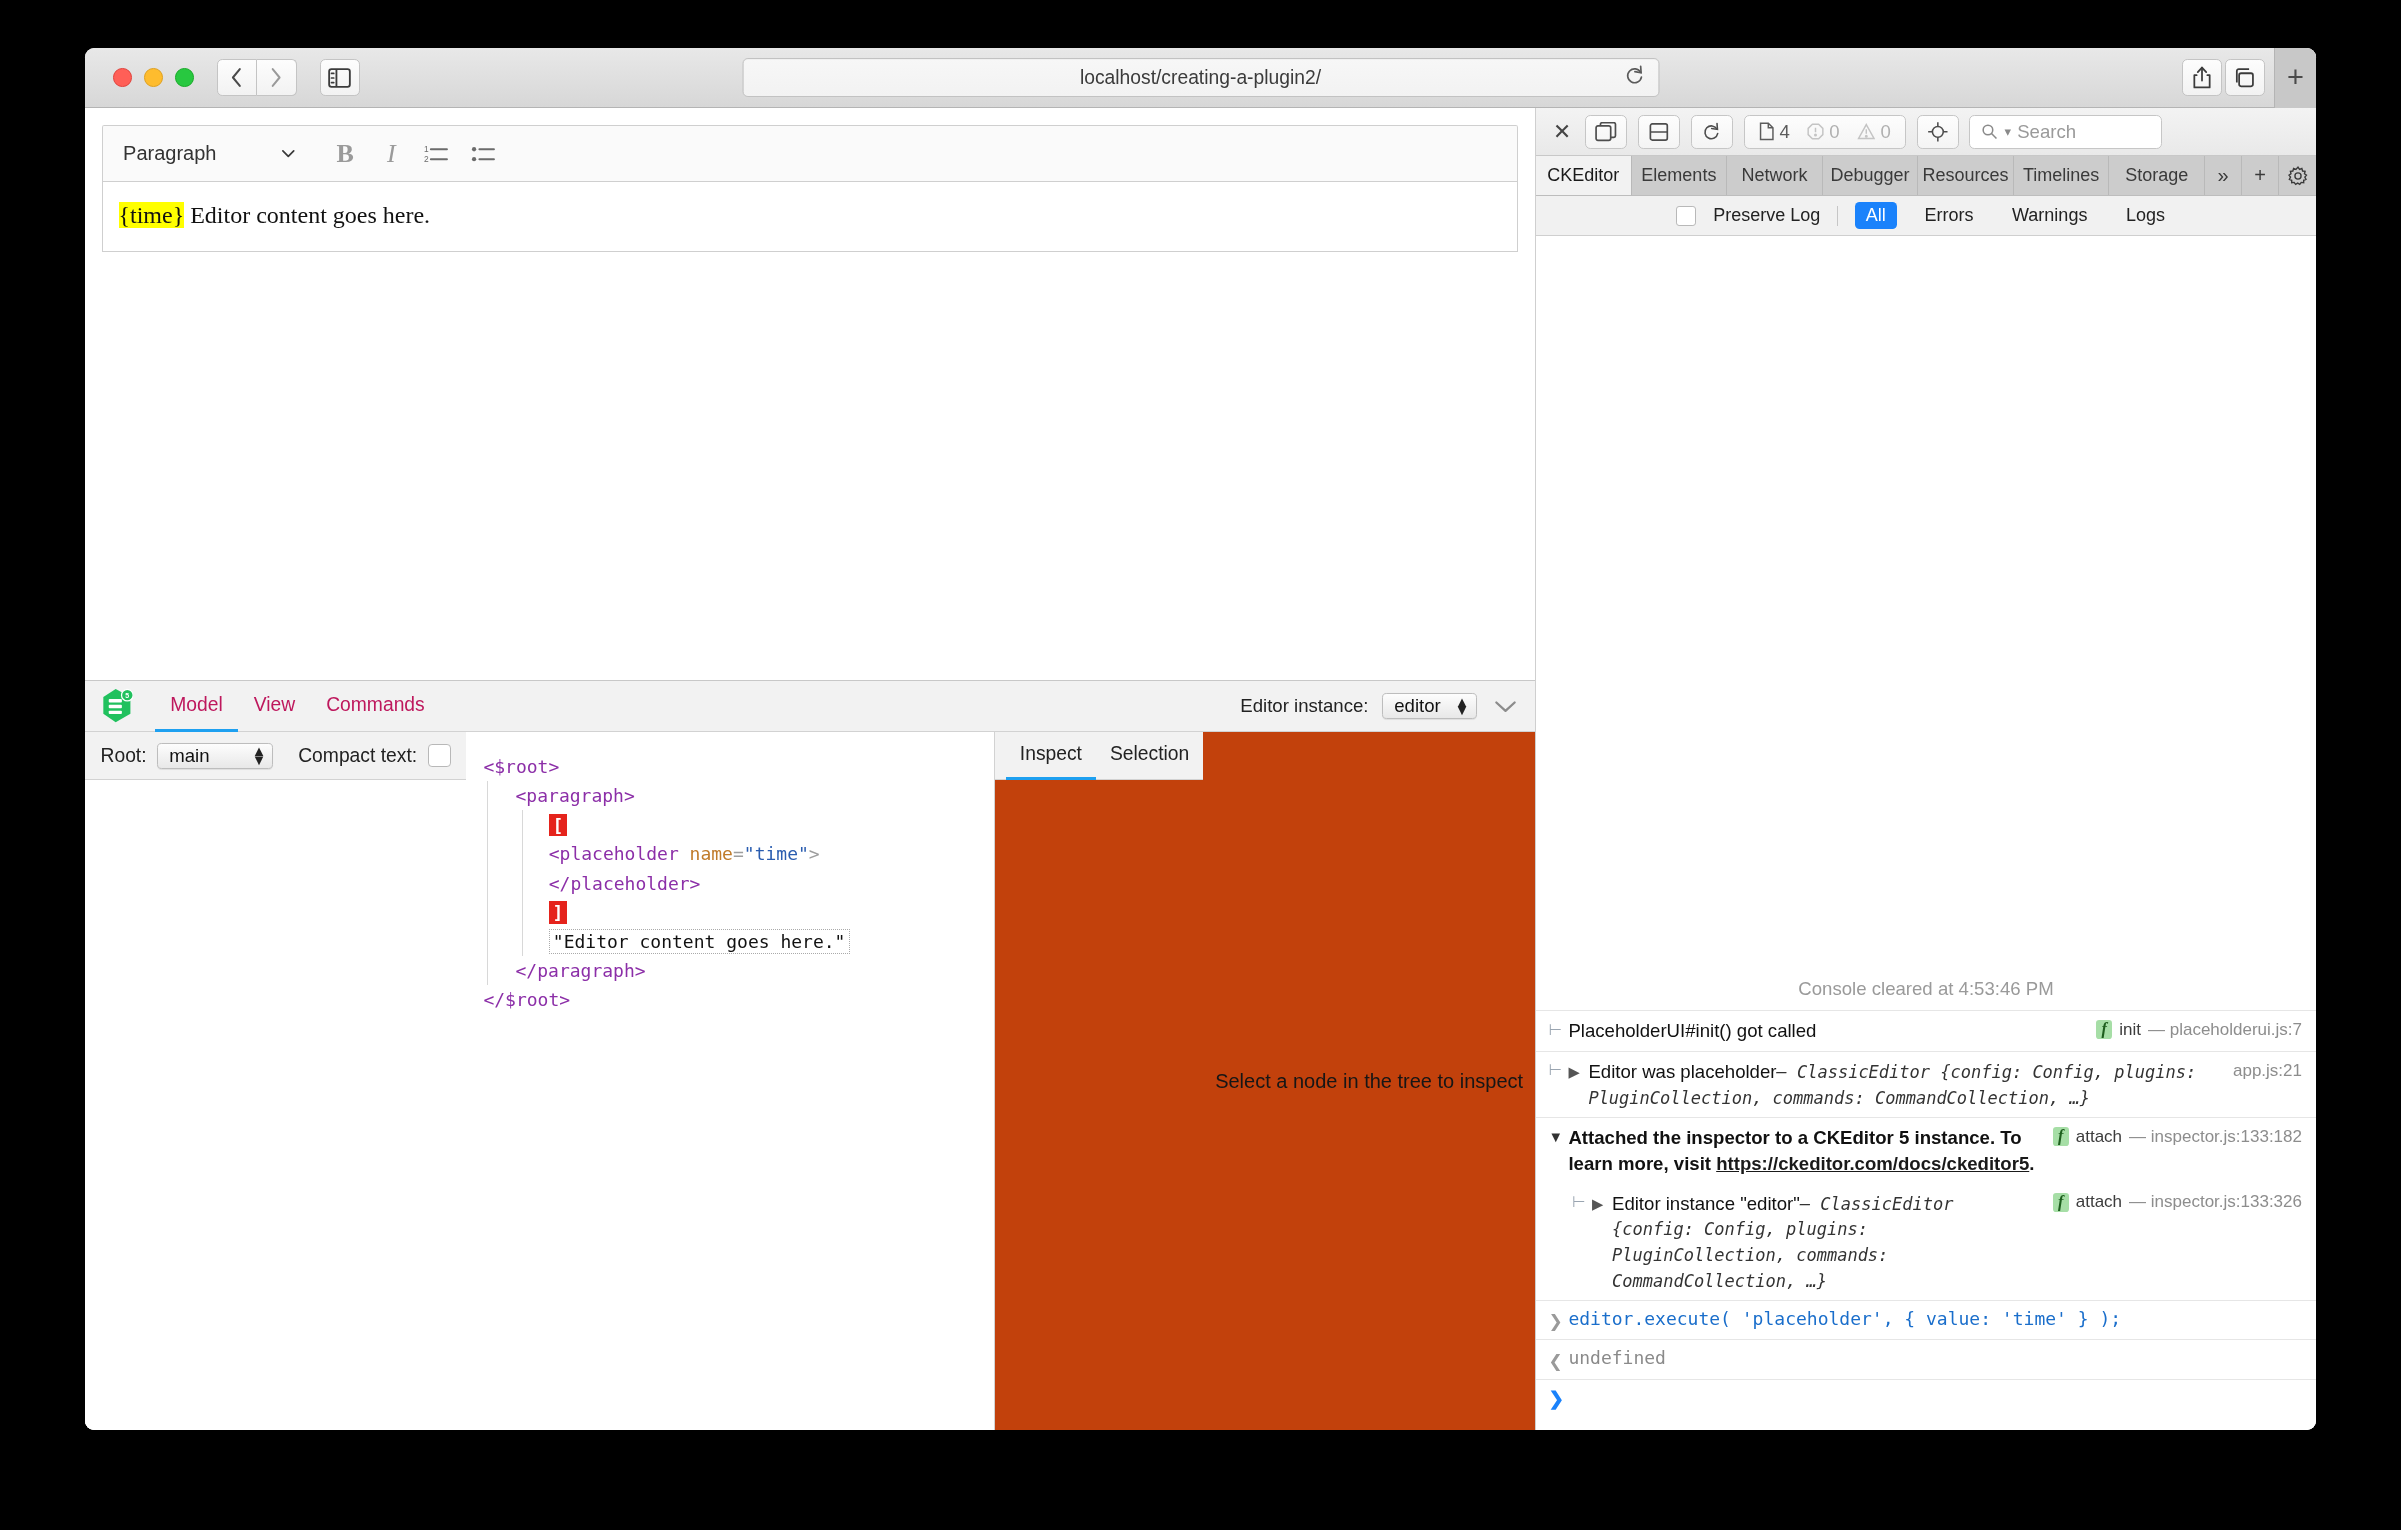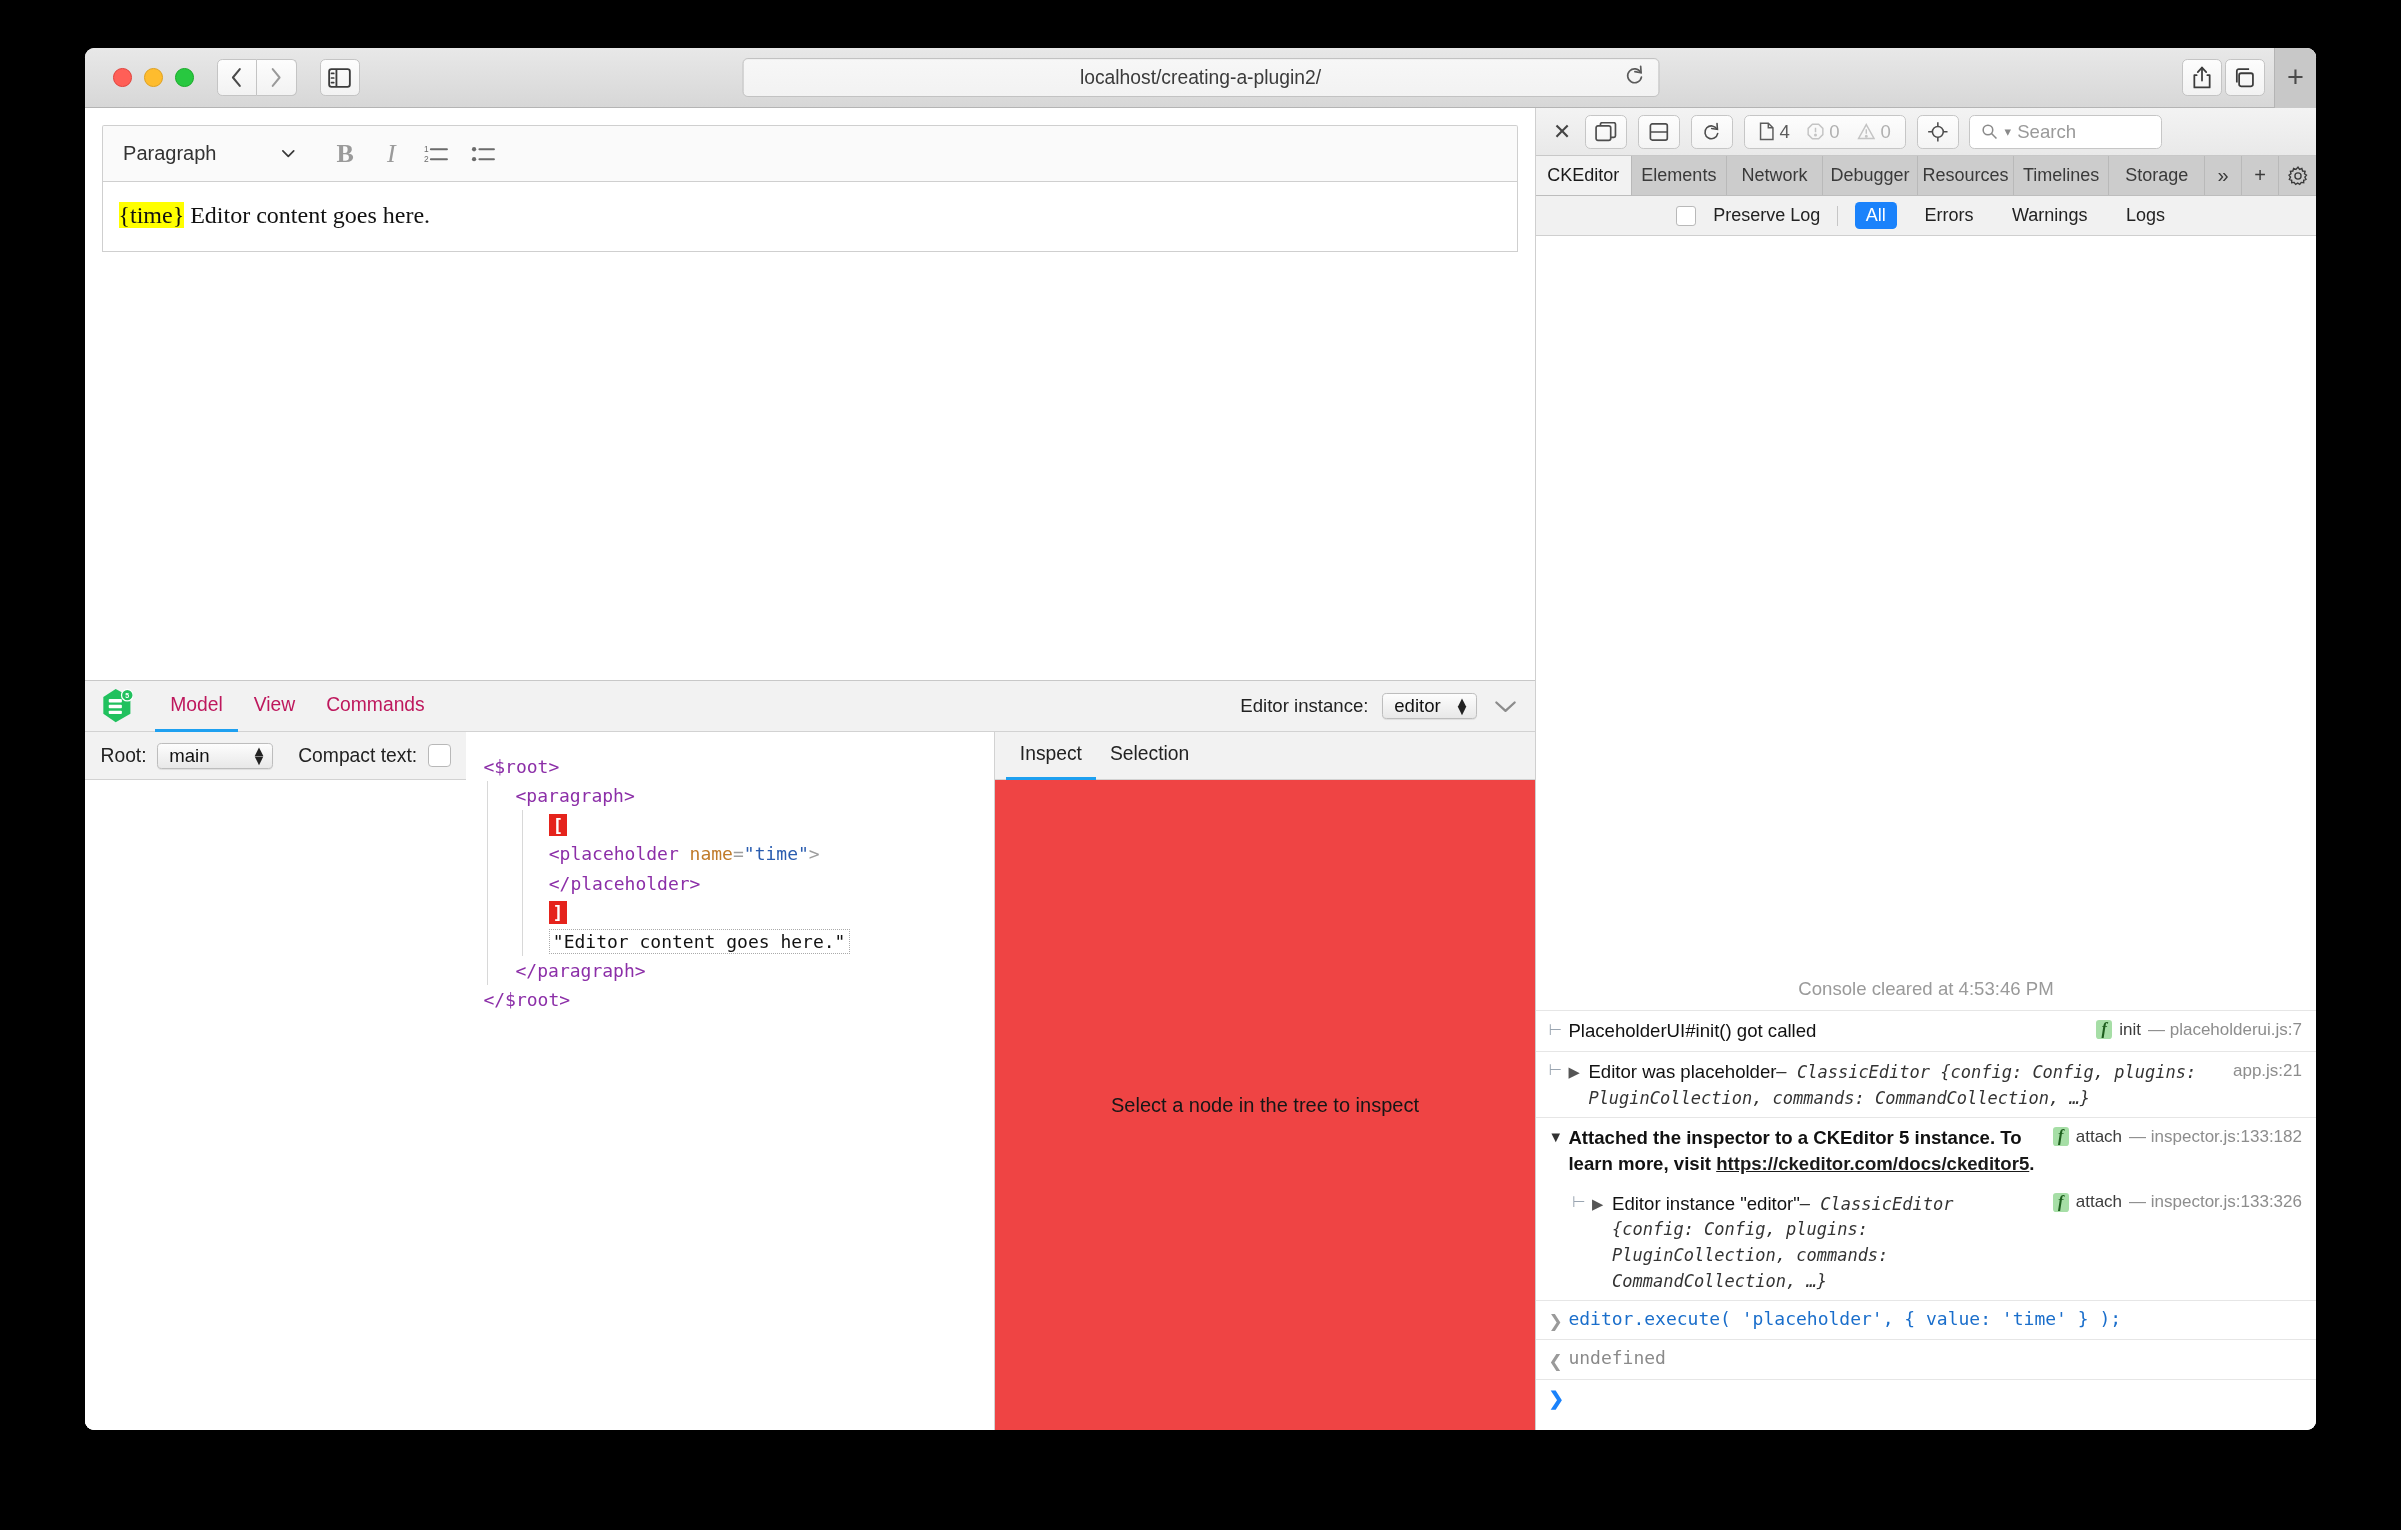--- a/index.html
+++ b/index.html
@@ -217,21 +217,21 @@
     font-weight: bold;
   }
   .textnode {
     border: 0.8px dotted #aaa;
     padding: 0.8px 3.1px;
     color: #111;
   }
   .indent1 { padding-left: 28px; border-left: 1.5px solid #d8d8d8; margin-left: 3.1px;}
   .indent2 { padding-left: 26px; border-left: 1.5px solid #d8d8d8; margin-left: 6.2px;}
 
-  #ins-right-pane { flex: 1; display: flex; flex-direction: column; background: #ef4444; min-height: 0; }
+  #ins-right-pane { flex: 1; display: flex; flex-direction: row; background: #c2410c; min-height: 0; }
   #ins-rt-tabs {
     height: 48px; background: #f2f2f2;
     border-bottom: 0.8px solid #d2d2d2;
     display: flex; align-items: center; padding-left: 10.8px;
     flex: none;
   }
   .rt-tab {
     font-size: 19.3px; color: #222;
     padding: 0 14px; height: 48px;
     display: flex; align-items: center;

